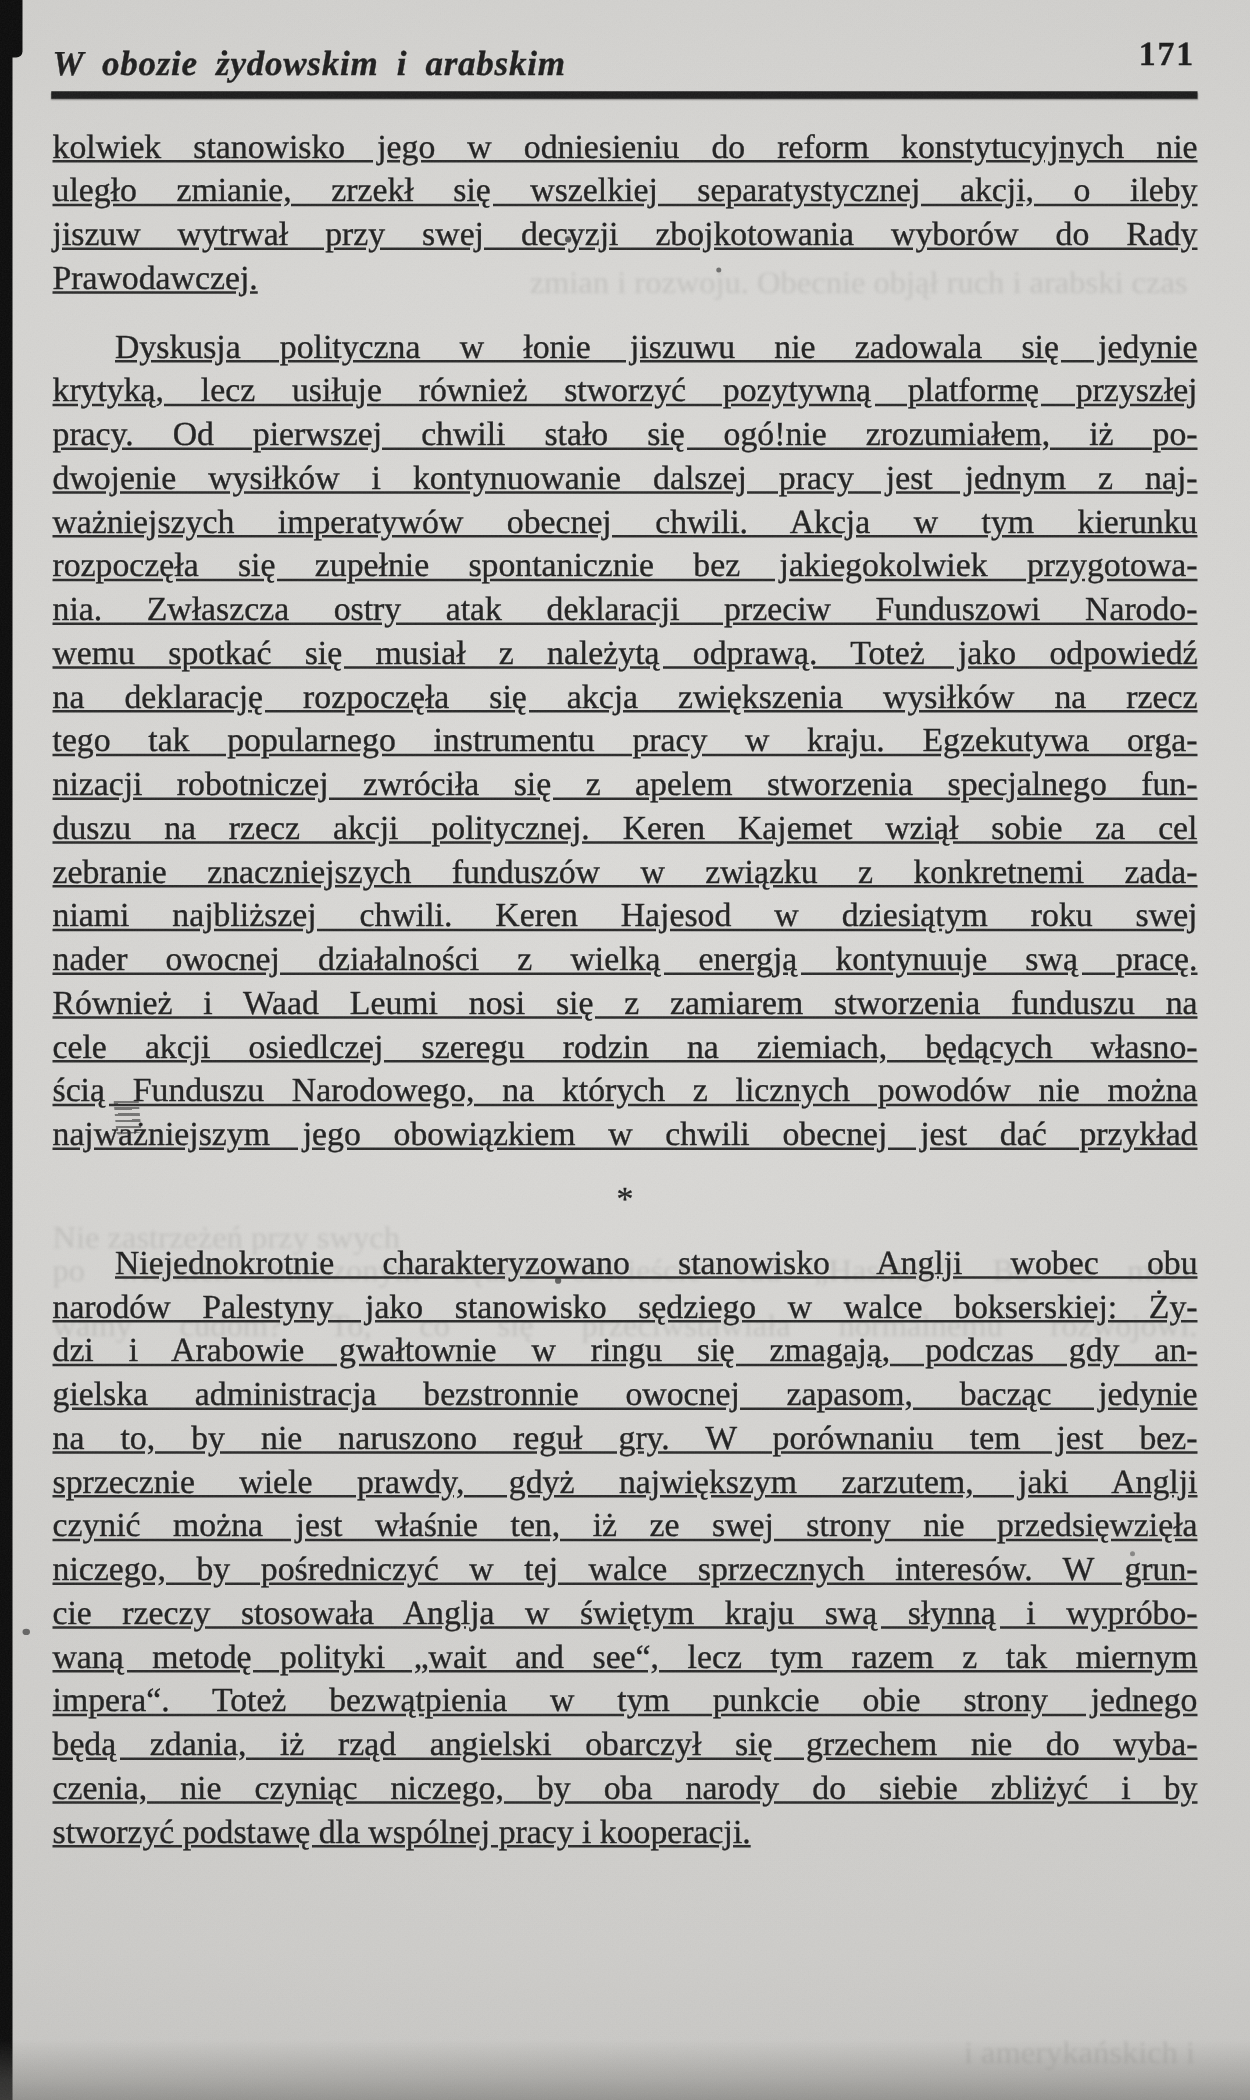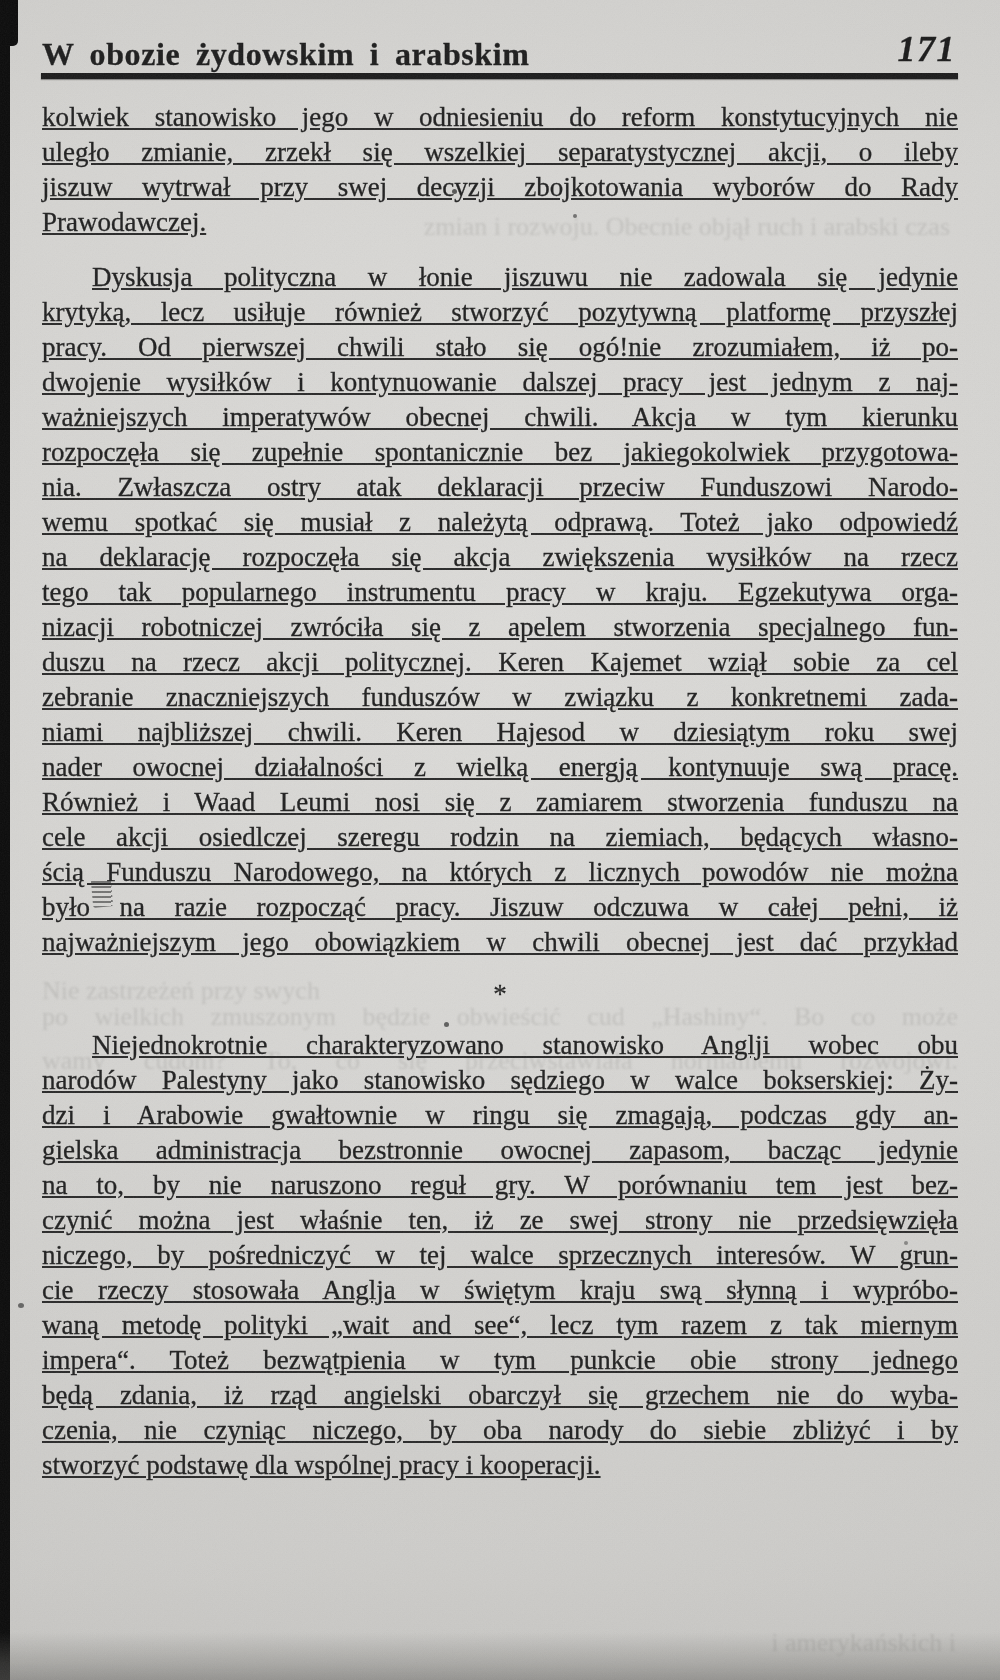--- a/index.html
+++ b/index.html
@@ -10,27 +10,27 @@
   }
   .paper-tone{
     position:absolute;inset:0;
     background:
       radial-gradient(ellipse 120% 90% at 50% 38%, rgba(255,255,255,0.10), rgba(0,0,0,0.045) 88%),
       linear-gradient(180deg,#d4d3d0 0%,#d8d7d4 10%,#d7d6d3 62%,#d2d1ce 93%,#cccbc8 100%);
   }
   
   .title{
     position:absolute;left:42px;top:36px;
-    font-weight:bold;font-size:32px;color:#1d1d1d;
-    letter-spacing:0.6px;word-spacing:7px;white-space:nowrap;
+    font-weight:bold;font-size:28px;color:#1d1d1d;
+    letter-spacing:0.6px;word-spacing:7px;white-space:nowrap;font-style:italic;
     -webkit-text-stroke:0.3px #222;
   }
   .pagenum{
     position:absolute;top:28px;right:44px;
-    font-weight:bold;font-size:36px;color:#1a1a1a;letter-spacing:1.5px;font-style:italic;
+    font-weight:bold;font-size:27px;color:#1a1a1a;letter-spacing:1.5px;
     -webkit-text-stroke:0.3px #222;
   }
   .rule{
     position:absolute;left:41px;top:73px;width:917px;height:6px;
     background:#1c1c1c;box-shadow:0 1px 1px rgba(0,0,0,0.35);
   }
   
   .body-text{
     position:absolute;left:42px;top:100px;width:916px;
     font-size:27px;color:#202020;
@@ -110,28 +110,28 @@
   <div class="ln">na deklarację rozpoczęła się akcja zwiększenia wysiłków na rzecz</div>
   <div class="ln">tego tak popularnego instrumentu pracy w kraju. Egzekutywa orga-</div>
   <div class="ln">nizacji robotniczej zwróciła się z apelem stworzenia specjalnego fun-</div>
   <div class="ln">duszu na rzecz akcji politycznej. Keren Kajemet wziął sobie za cel</div>
   <div class="ln">zebranie znaczniejszych funduszów w związku z konkretnemi zada-</div>
   <div class="ln">niami najbliższej chwili. Keren Hajesod w dziesiątym roku swej</div>
   <div class="ln">nader owocnej działalności z wielką energją kontynuuje swą pracę.</div>
   <div class="ln">Również i Waad Leumi nosi się z zamiarem stworzenia funduszu na</div>
   <div class="ln">cele akcji osiedlczej szeregu rodzin na ziemiach, będących własno-</div>
   <div class="ln">ścią Funduszu Narodowego, na których z licznych powodów nie można</div>
-  <div class="ln">było na razie rozpocząć pracy. Jiszuw odczuwa w całej pełni, iż</div>
   <div class="ln">najważniejszym jego obowiązkiem w chwili obecnej jest dać przykład</div>
   <div class="divider">*</div>
   <div class="ln indent">Niejednokrotnie charakteryzowano stanowisko Anglji wobec obu</div>
   <div class="ln">narodów Palestyny jako stanowisko sędziego w walce bokserskiej: Ży-</div>
   <div class="ln">dzi i Arabowie gwałtownie w ringu się zmagają, podczas gdy an-</div>
   <div class="ln">gielska administracja bezstronnie owocnej zapasom, bacząc jedynie</div>
   <div class="ln">na to, by nie naruszono reguł gry. W porównaniu tem jest bez-</div>
+  <div class="ln">sprzecznie wiele prawdy, gdyż największym zarzutem, jaki Anglji</div>
   <div class="ln">czynić można jest właśnie ten, iż ze swej strony nie przedsięwzięła</div>
   <div class="ln">niczego, by pośredniczyć w tej walce sprzecznych interesów. W grun-</div>
   <div class="ln">cie rzeczy stosowała Anglja w świętym kraju swą słynną i wypróbo-</div>
   <div class="ln">waną metodę polityki „wait and see“, lecz tym razem z tak miernym</div>
   <div class="ln">impera“. Toteż bezwątpienia w tym punkcie obie strony jednego</div>
   <div class="ln">będą zdania, iż rząd angielski obarczył się grzechem nie do wyba-</div>
   <div class="ln">czenia, nie czyniąc niczego, by oba narody do siebie zbliżyć i by</div>
   <div class="ln end">stworzyć podstawę dla wspólnej pracy i kooperacji.</div>
 </div>
 

